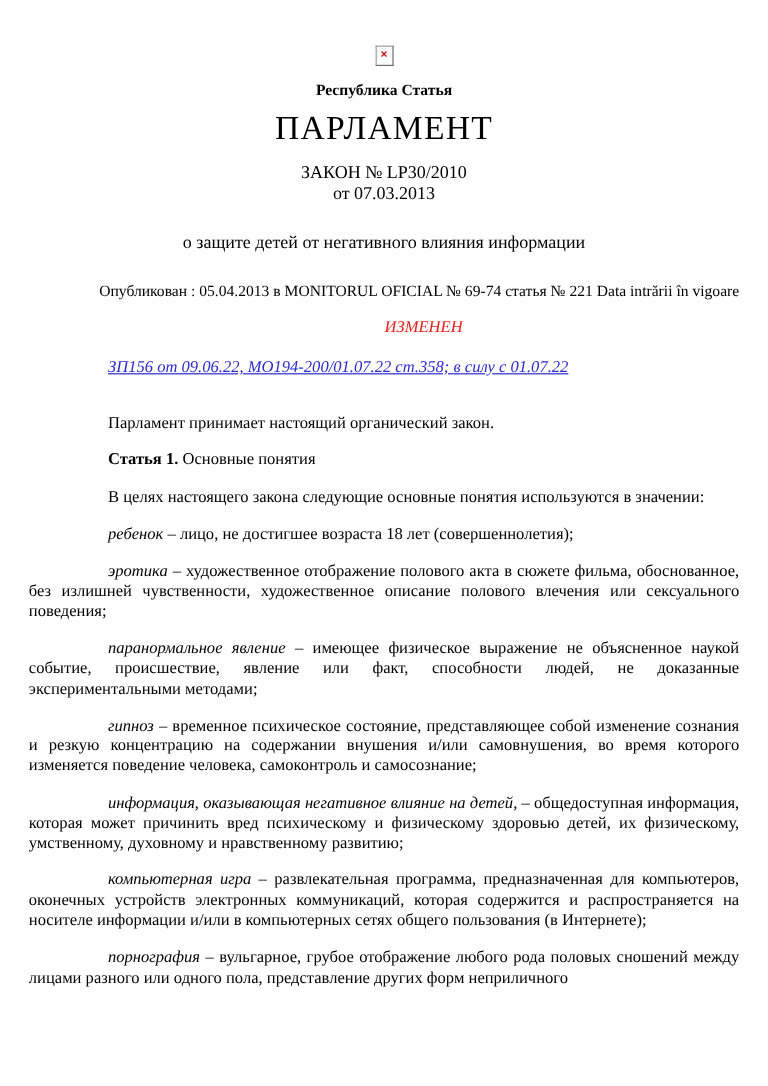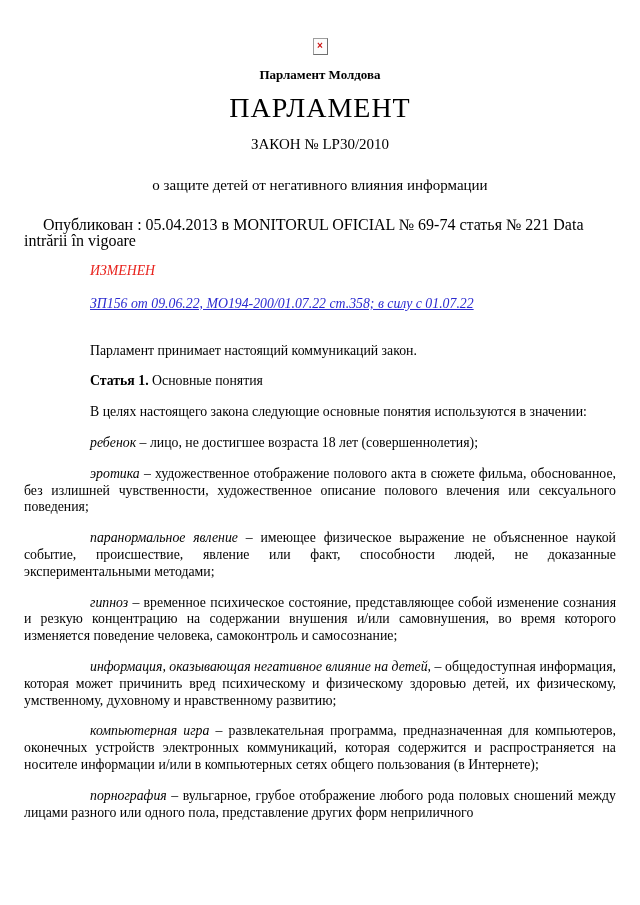--- a/index.html
+++ b/index.html
@@ -57,37 +57,37 @@
   }
   .law-label { font-weight: normal; }
   .doc-title {
     margin: 23px 0 0 0;
     font-size: 15px;
     font-weight: normal;
     line-height: 18px;
   }
   .published {
     margin: 23px 0 0 0;
-    font-size: 16px;
+    font-size: 13px;
     line-height: 16px;
-    text-align: left;
+    text-align: right;
     text-indent: 19px;
   }
 
   .para {
     font-size: 13.8px;
     line-height: 16.8px;
     text-align: justify;
     text-indent: 66px;
     margin: 14px 0 0 0;
   }
   .amend-status {
     color: #e8231d;
     font-style: italic;
-    text-align: left;
+    text-align: center;
   }
   .amend-link-row {
     margin-top: 16px;
     text-align: left;
   }
   .amend-link {
     color: #2b2bd0;
     font-style: italic;
     text-decoration: underline;
   }
@@ -97,37 +97,38 @@
 </style>
 </head>
 <body>
 
 <div class="page">
 
   <div class="center icon-row">
     <span class="broken-img">×</span>
   </div>
 
-  <div class="center republic">Парламент Молдова</div>
+  <div class="center republic">Республика Статья</div>
 
   <div class="center parliament">ПАРЛАМЕНТ</div>
 
   <div class="center law-block">
     <div><span class="law-label">ЗАКОН</span> <span>№ LP30/2010</span></div>
+    <div>от 07.03.2013</div>
   </div>
 
   <div class="center doc-title">о защите детей от негативного влияния информации</div>
 
   <div class="published">Опубликован : 05.04.2013 в MONITORUL OFICIAL № 69-74 статья № 221 Data intrării în vigoare</div>
 
   <p class="para amend-status">ИЗМЕНЕН</p>
 
   <p class="para amend-link-row"><a class="amend-link" href="#">ЗП156 от 09.06.22, МО194-200/01.07.22 ст.358; в силу с 01.07.22</a></p>
 
-  <p class="para intro">Парламент принимает настоящий коммуникаций закон.</p>
+  <p class="para intro">Парламент принимает настоящий органический закон.</p>
 
   <p class="para"><span class="article-label">Статья 1.</span> <span>Основные понятия</span></p>
 
   <p class="para">В целях настоящего закона следующие основные понятия используются в значении:</p>
 
   <p class="para"><span class="term">ребенок</span><span> – лицо, не достигшее возраста 18 лет (совершеннолетия);</span></p>
 
   <p class="para"><span class="term">эротика</span><span> – художественное отображение полового акта в сюжете фильма, обоснованное, без излишней чувственности, художественное описание полового влечения или сексуального поведения;</span></p>
 
   <p class="para"><span class="term">паранормальное явление</span><span> – имеющее физическое выражение не объясненное наукой событие, происшествие, явление или факт, способности людей, не доказанные экспериментальными методами;</span></p>

